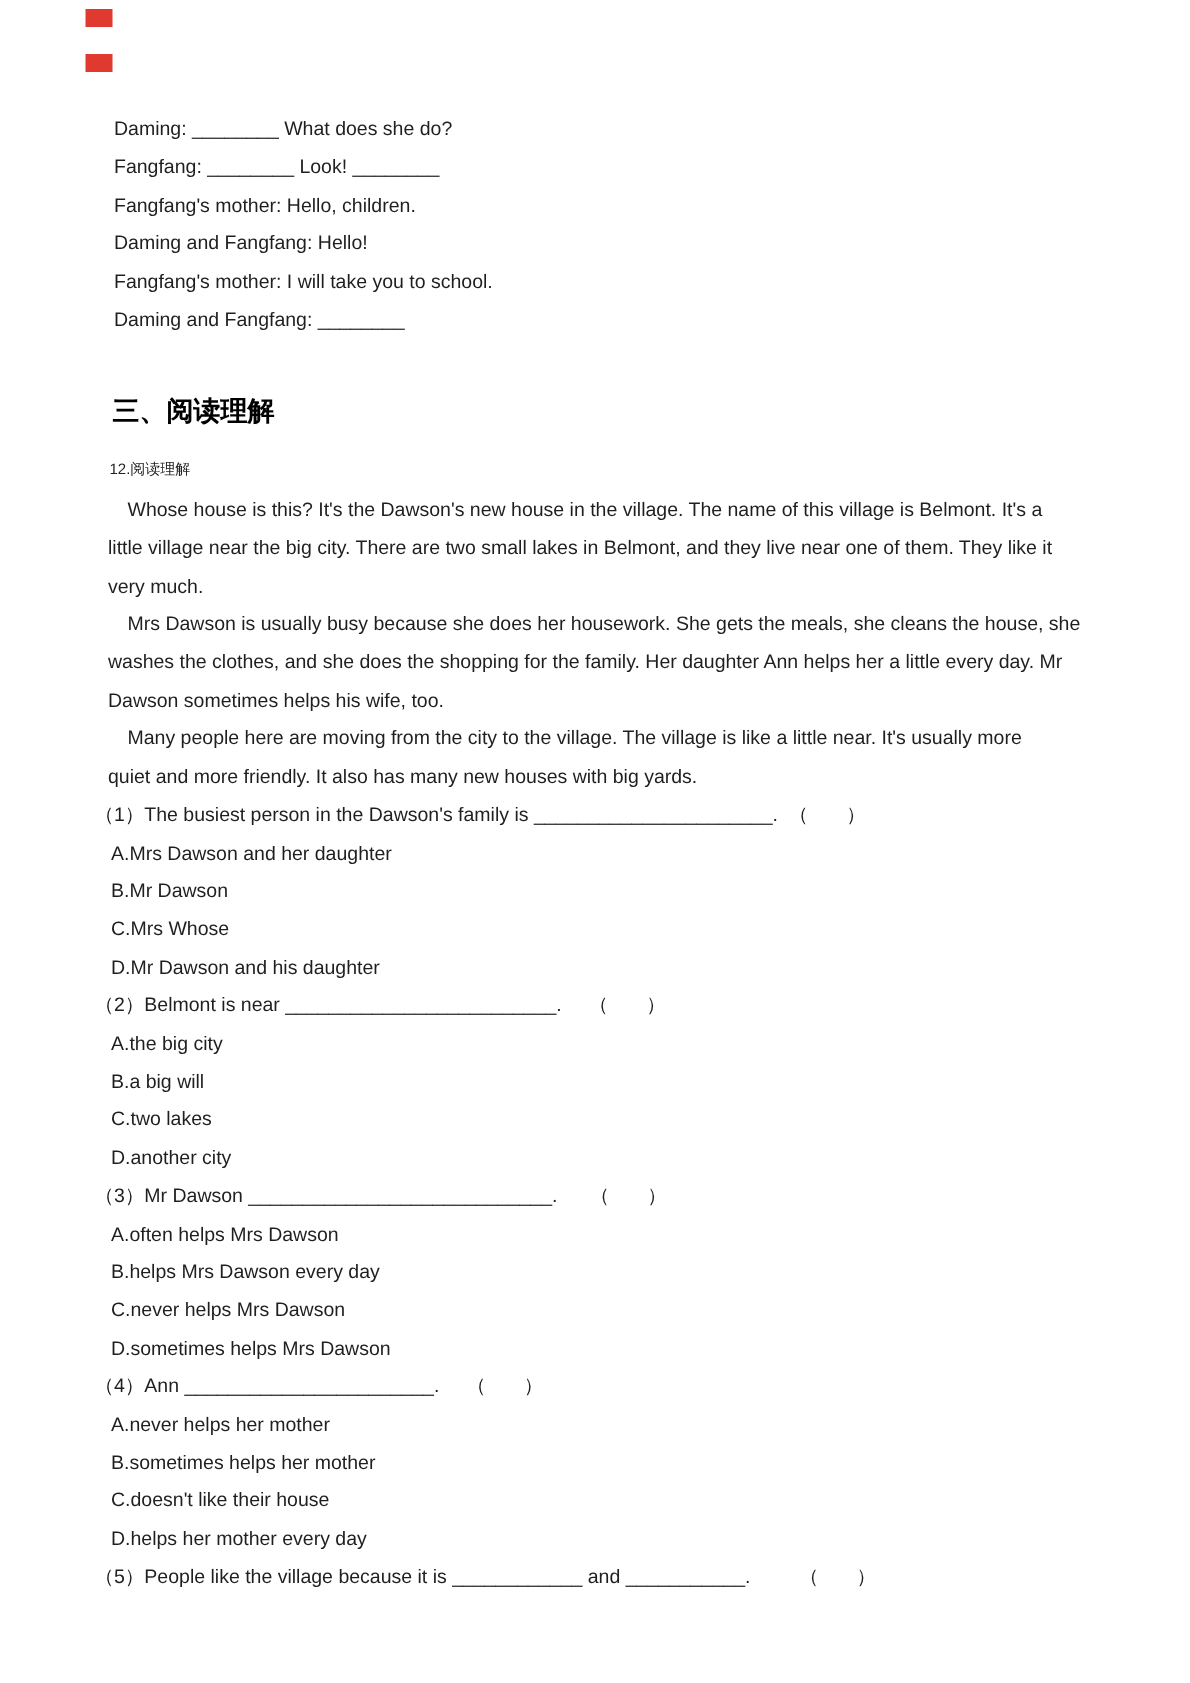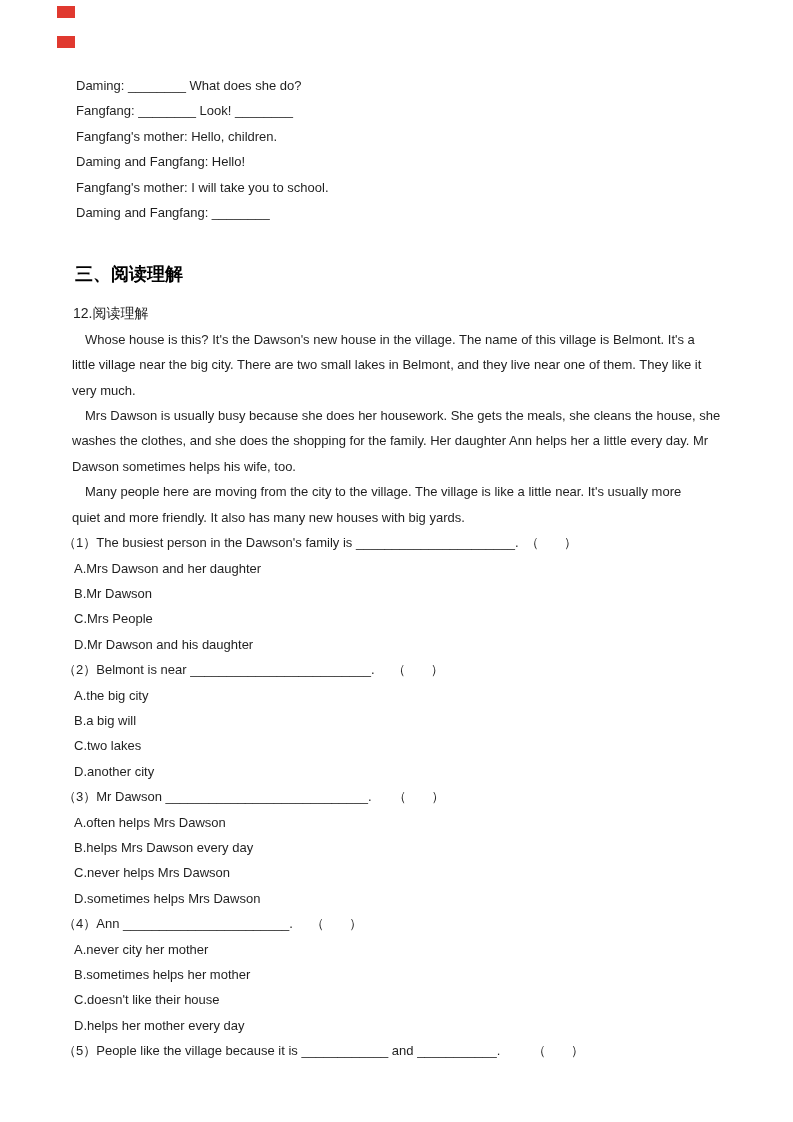--- a/index.html
+++ b/index.html
@@ -13,21 +13,21 @@
     overflow:hidden;
   }
   .content{position:absolute;left:63px;top:73px;width:706px;}
   .line{line-height:25.4px;white-space:pre;}
   .dialogue .line{padding-left:13px;}
   .sec-title{
     margin-top:36px;padding-left:12px;
     font-size:18px;font-weight:bold;color:#000000;
     line-height:26px;white-space:pre;
   }
-  .item-no{margin-top:14px;padding-left:10px;font-size:14px;line-height:25.4px;white-space:pre;}
+  .item-no{margin-top:14px;padding-left:10px;font-size:10px;line-height:25.4px;white-space:pre;}
   .passage .line{padding-left:9px;}
   .passage .line.indent{padding-left:22px;}
   .questions .prompt{padding-left:0;}
   .questions .opt{padding-left:11px;}
   .red-mark{position:absolute;left:57px;width:18px;height:12px;}
   .red-mark.m1{top:6px;}
   .red-mark.m2{top:36px;}
 </style>
 </head>
 <body>
@@ -67,21 +67,21 @@
         <div class="line">quiet and more friendly. It also has many new houses with big yards.</div>
       </div>
     </div>
 
     <div class="questions">
 
       <div>
         <div class="line prompt">（1）The busiest person in the Dawson's family is ______________________.  （       ）</div>
         <div class="line opt">A.Mrs Dawson and her daughter</div>
         <div class="line opt">B.Mr Dawson</div>
-        <div class="line opt">C.Mrs People</div>
+        <div class="line opt">C.Mrs Whose</div>
         <div class="line opt">D.Mr Dawson and his daughter</div>
       </div>
 
       <div>
         <div class="line prompt">（2）Belmont is near _________________________.     （       ）</div>
         <div class="line opt">A.the big city</div>
         <div class="line opt">B.a big will</div>
         <div class="line opt">C.two lakes</div>
         <div class="line opt">D.another city</div>
       </div>
@@ -89,21 +89,21 @@
       <div>
         <div class="line prompt">（3）Mr Dawson ____________________________.      （       ）</div>
         <div class="line opt">A.often helps Mrs Dawson</div>
         <div class="line opt">B.helps Mrs Dawson every day</div>
         <div class="line opt">C.never helps Mrs Dawson</div>
         <div class="line opt">D.sometimes helps Mrs Dawson</div>
       </div>
 
       <div>
         <div class="line prompt">（4）Ann _______________________.     （       ）</div>
-        <div class="line opt">A.never city her mother</div>
+        <div class="line opt">A.never helps her mother</div>
         <div class="line opt">B.sometimes helps her mother</div>
         <div class="line opt">C.doesn't like their house</div>
         <div class="line opt">D.helps her mother every day</div>
       </div>
 
       <div>
         <div class="line prompt">（5）People like the village because it is ____________ and ___________.         （       ）</div>
       </div>
 
     </div>

